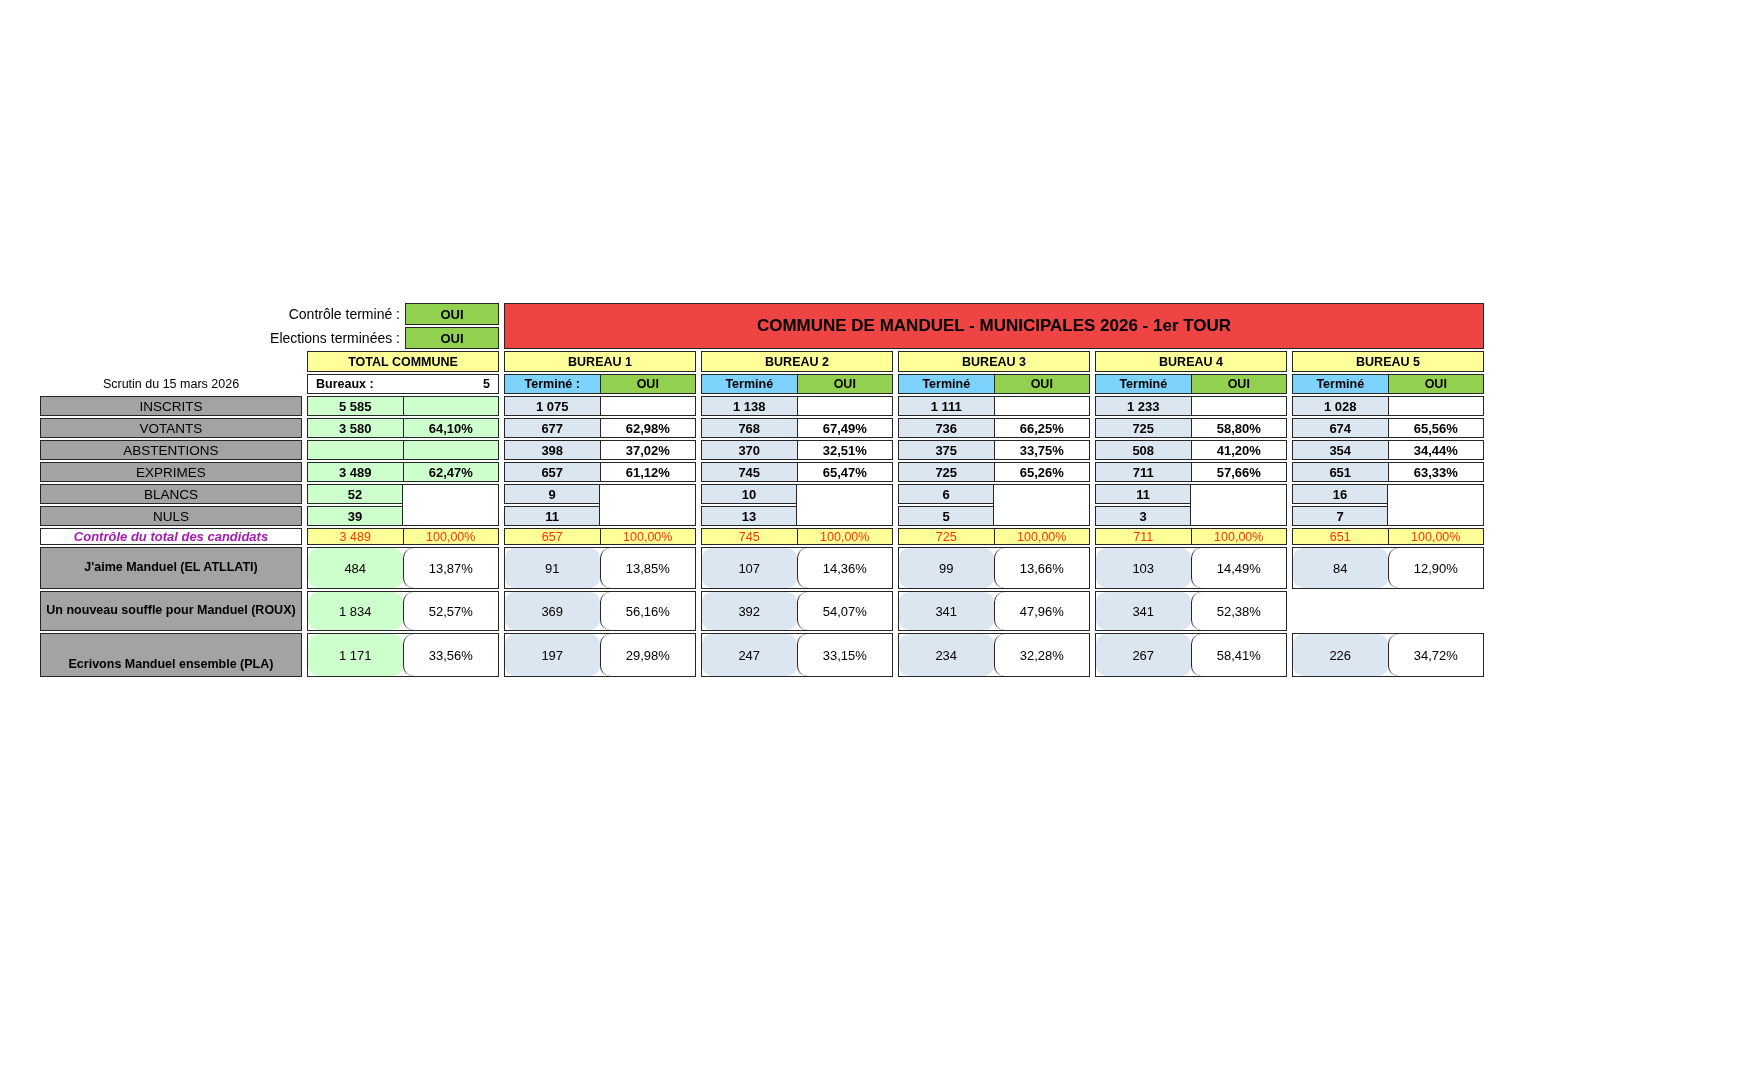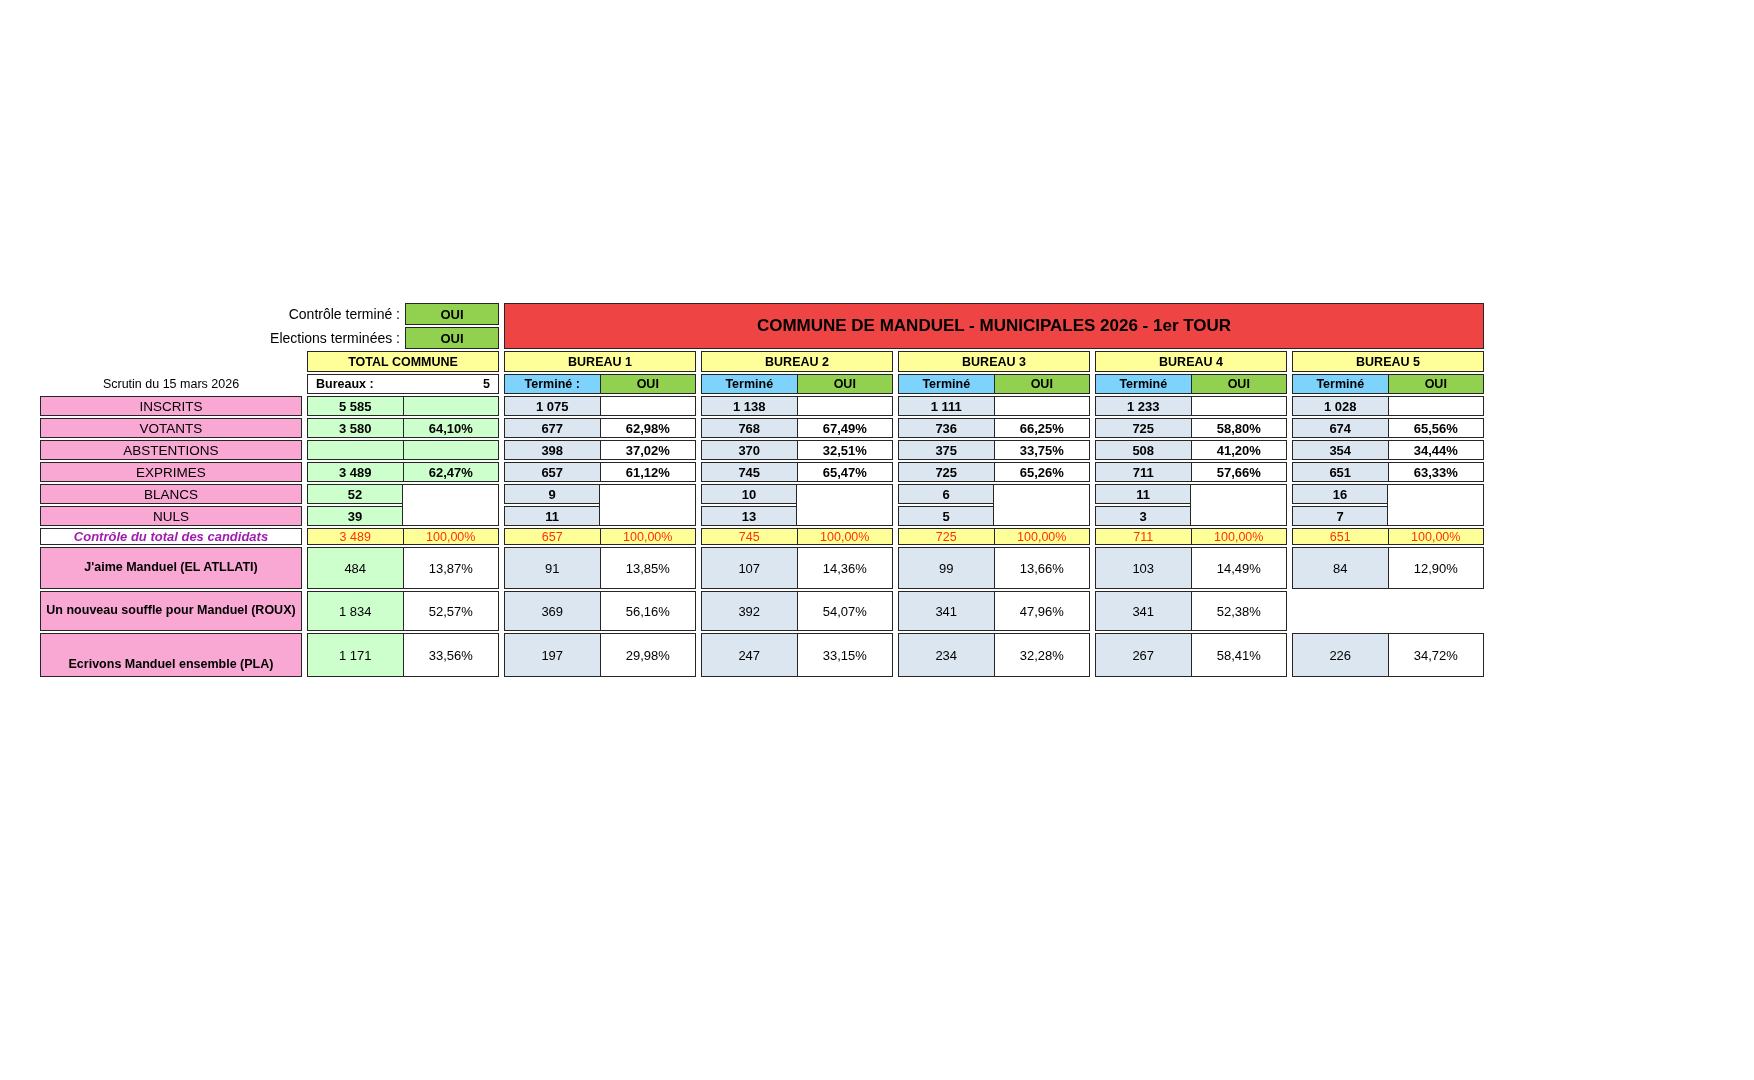--- a/index.html
+++ b/index.html
@@ -5,26 +5,26 @@
   html,body{margin:0;padding:0;background:#fff;}
   .canvas{position:relative;width:1754px;height:1080px;background:#fff;overflow:hidden;
           font-family:"Liberation Sans",sans-serif;color:#000;}
   .sheet{position:absolute;left:40px;top:303px;display:flex;flex-direction:column;row-gap:2px;}
   .grid-row{display:flex;column-gap:5px;}
   .labelcol{flex:0 0 262px;width:262px;}
   .group{flex:0 0 192px;width:192px;box-sizing:border-box;}
   .rowbox{display:flex;border:1.5px solid #262626;background:#fff;box-sizing:border-box;}
   .cell{flex:1 1 0;display:flex;align-items:center;justify-content:center;box-sizing:border-box;min-width:0;}
   .cell + .cell{border-left:1.5px solid #262626;}
-  .lblbox{border:1.5px solid #262626;background:#f9a8d4;display:flex;align-items:center;justify-content:center;
+  .lblbox{border:1.5px solid #262626;background:#a3a3a3;display:flex;align-items:center;justify-content:center;
           box-sizing:border-box;font-size:13.5px;text-align:center;}
   .hdrbox{border:1.5px solid #262626;background:#FFFF99;display:flex;align-items:center;justify-content:center;
           font-weight:bold;font-size:12.5px;box-sizing:border-box;}
   .lg{background:#CCFFCC;} .lb{background:#DCE6F1;} .wh{background:#fff;} .yl{background:#FFFF99;}
-  .b{font-weight:bold;font-size:13px;} .r{font-weight:normal;font-size:13px;}
+  .b{font-weight:bold;font-size:13px;} .r{font-weight:normal;font-size:13px;border-radius:10px;}
   .h-head{height:21px;} .h-head>div{height:21px;}
   .h-sub{height:20px;}  .h-sub>div{height:20px;}
   .h-stat{height:20px;} .h-stat .rowbox,.h-stat .lblbox{height:20px;}
   .h-ctl{height:17px;}  .h-ctl .rowbox,.h-ctl .lblbox{height:17px;}
   .h-c1{height:42px;} .h-c1 .rowbox,.h-c1 .lblbox{height:42px;}
   .h-c2{height:40px;} .h-c2 .rowbox,.h-c2 .lblbox{height:40px;}
   .h-c3{height:44px;} .h-c3 .rowbox,.h-c3 .lblbox{height:44px;}
   .top-block{display:flex;column-gap:5px;}
   .top-left{display:flex;flex-direction:column;row-gap:2px;flex:0 0 459px;width:459px;}
   .ctrl-row{display:flex;height:22px;column-gap:5px;align-items:stretch;}

